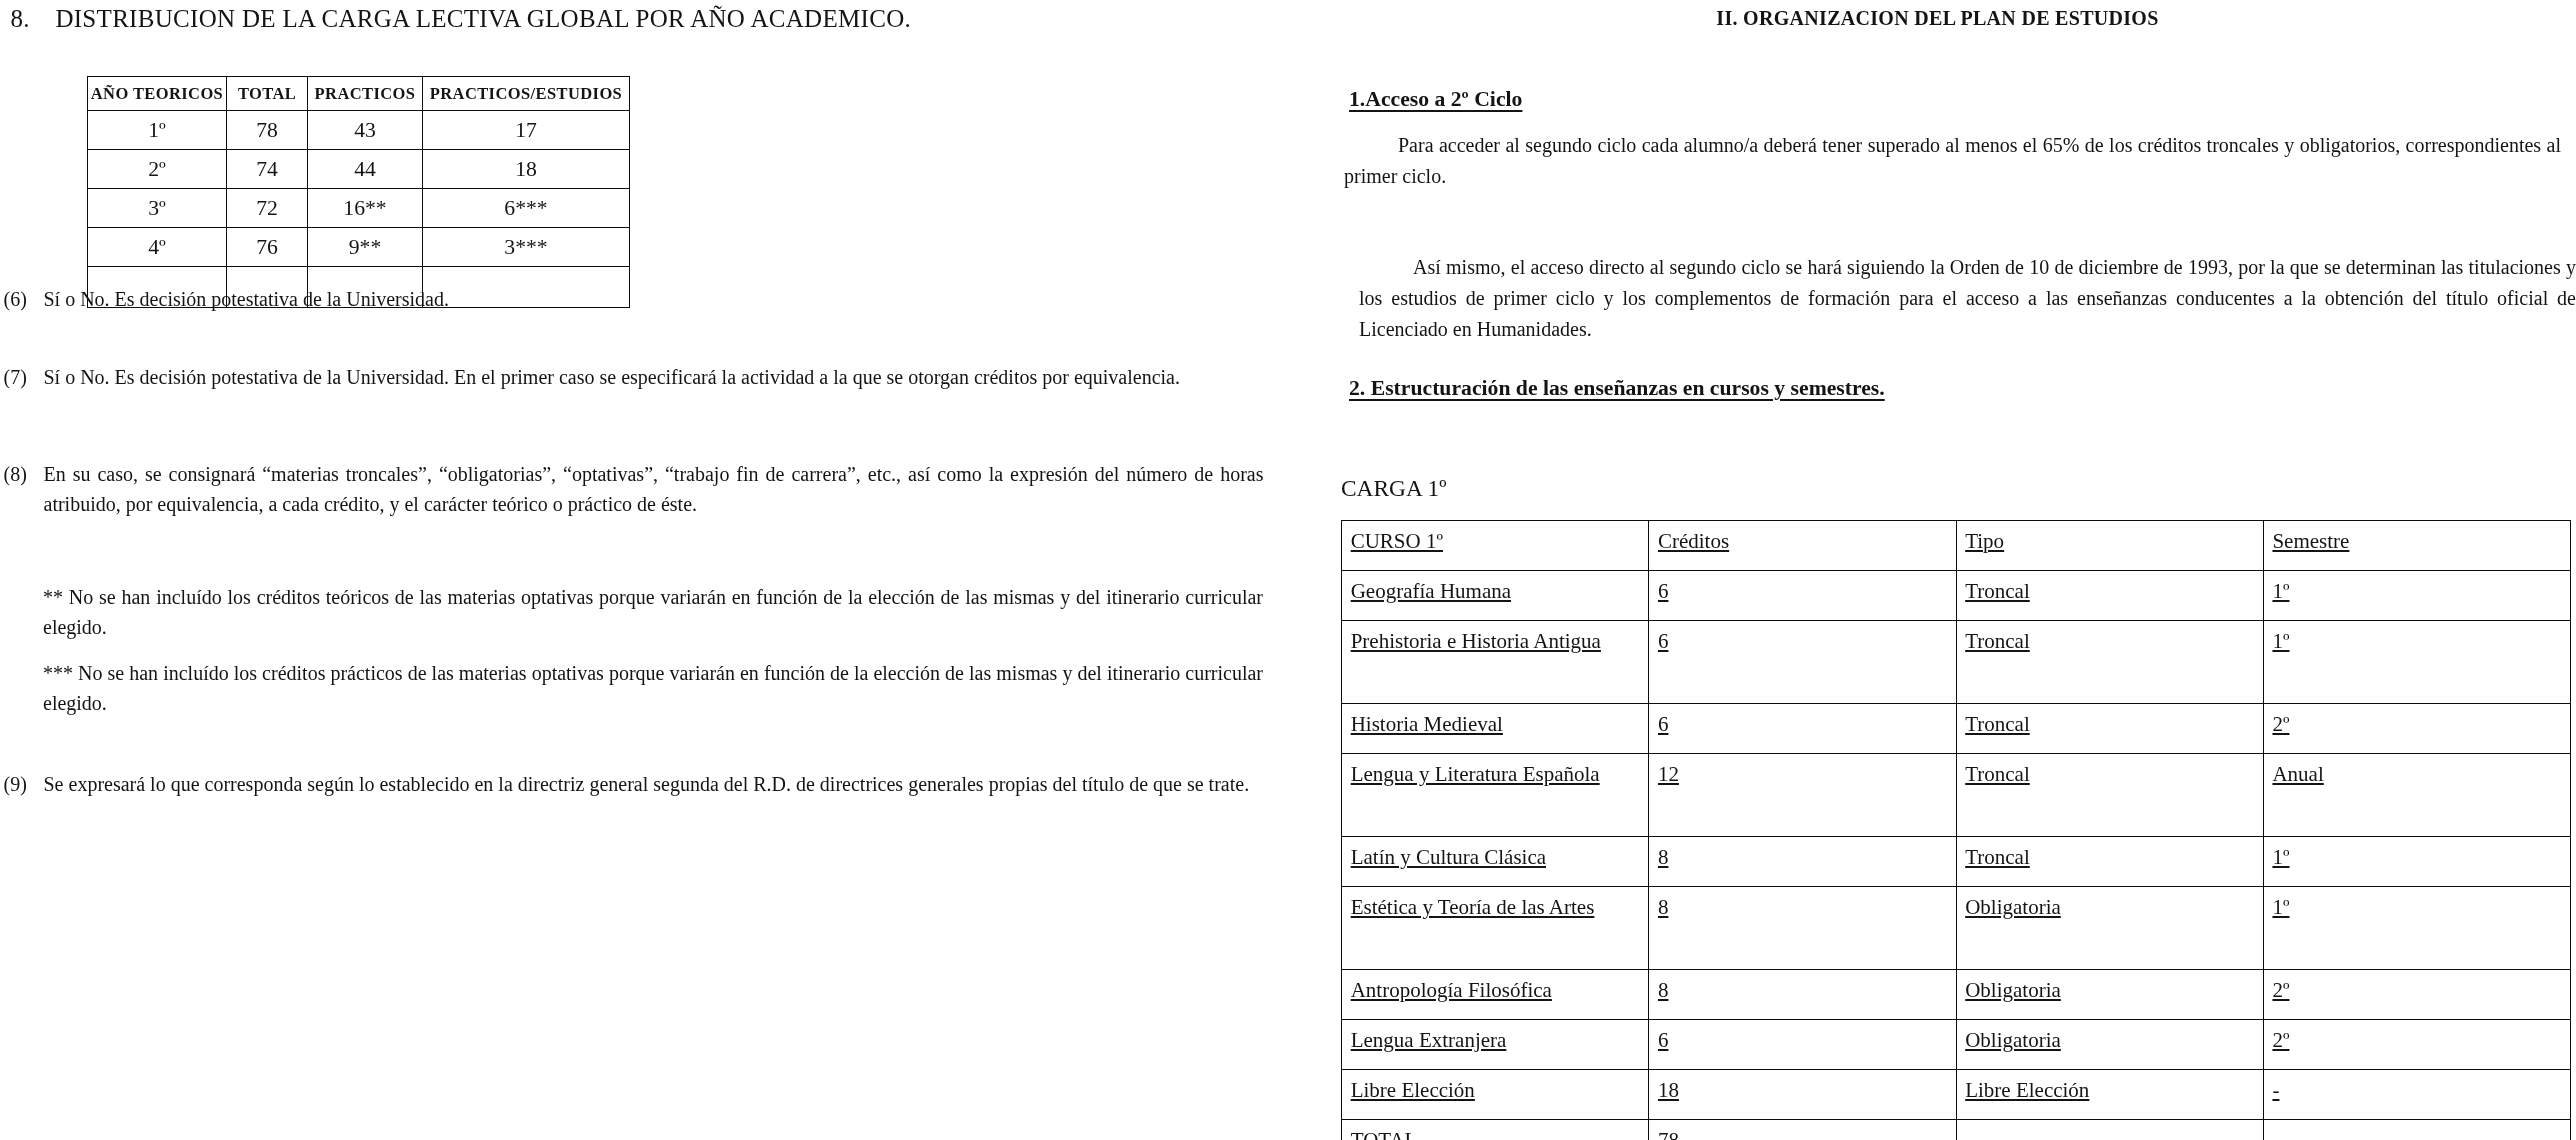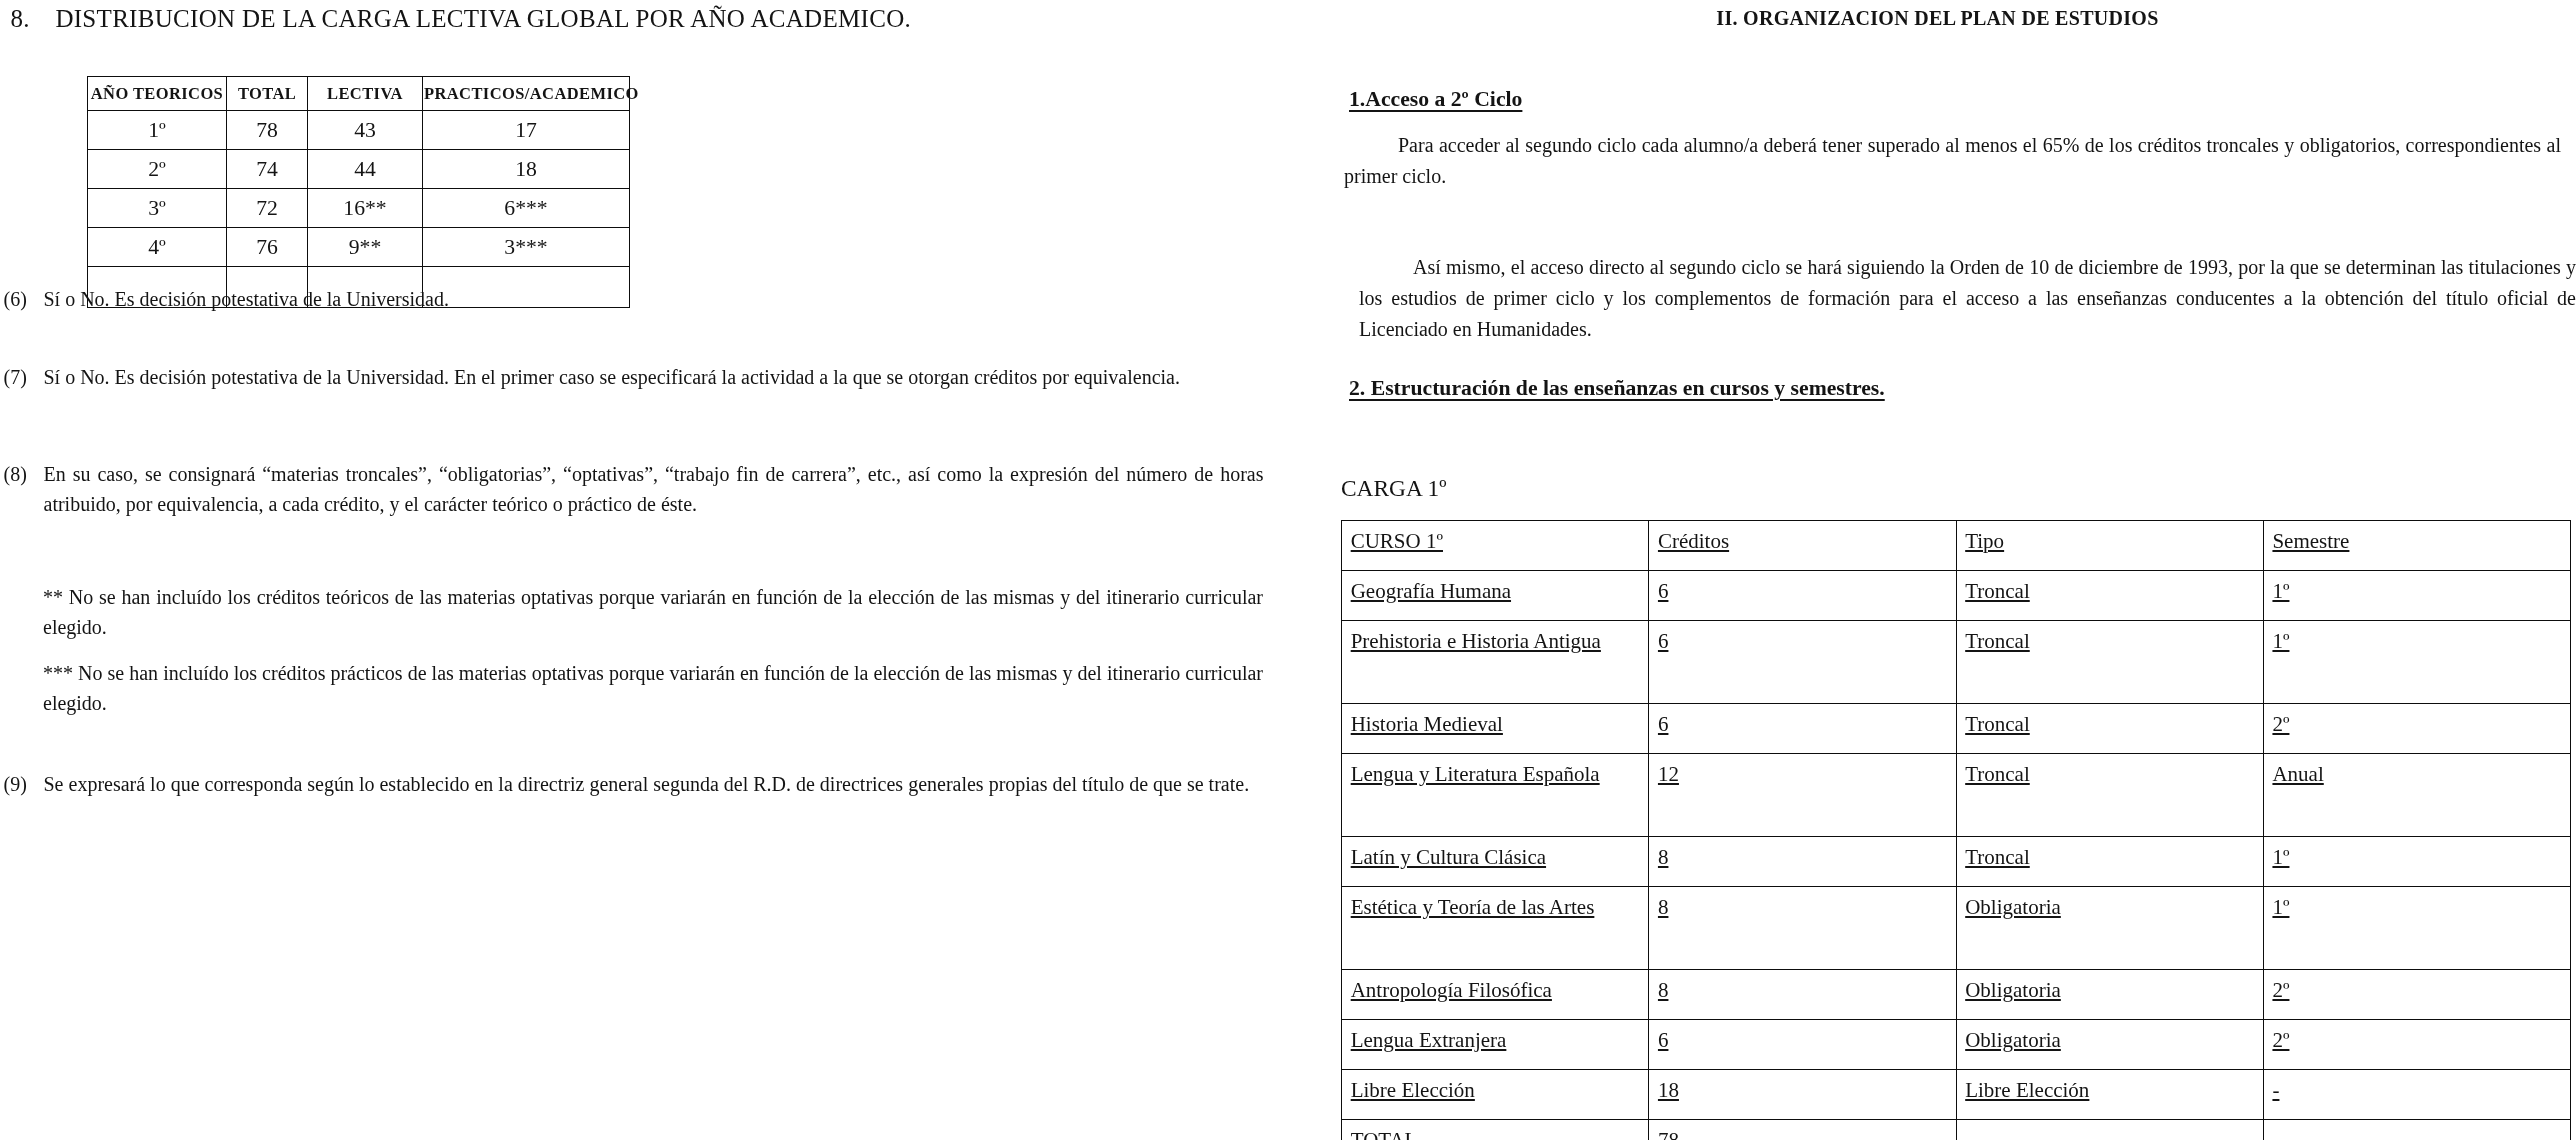--- a/index.html
+++ b/index.html
@@ -184,22 +184,22 @@
     <colgroup>
       <col class="c1">
         <col class="c2">
         <col class="c3">
         <col class="c4">
     </colgroup>
     <thead>
       <tr>
         <th>AÑO TEORICOS</th>
         <th>TOTAL</th>
-        <th>LECTIVA</th>
-        <th>PRACTICOS/ACADEMICO</th>
+        <th>PRACTICOS</th>
+        <th>PRACTICOS/ESTUDIOS</th>
       </tr>
     </thead>
     <tbody>
       <tr>
         <td>1º</td>
         <td>78</td>
         <td>43</td>
         <td>17</td>
       </tr>
       <tr>

